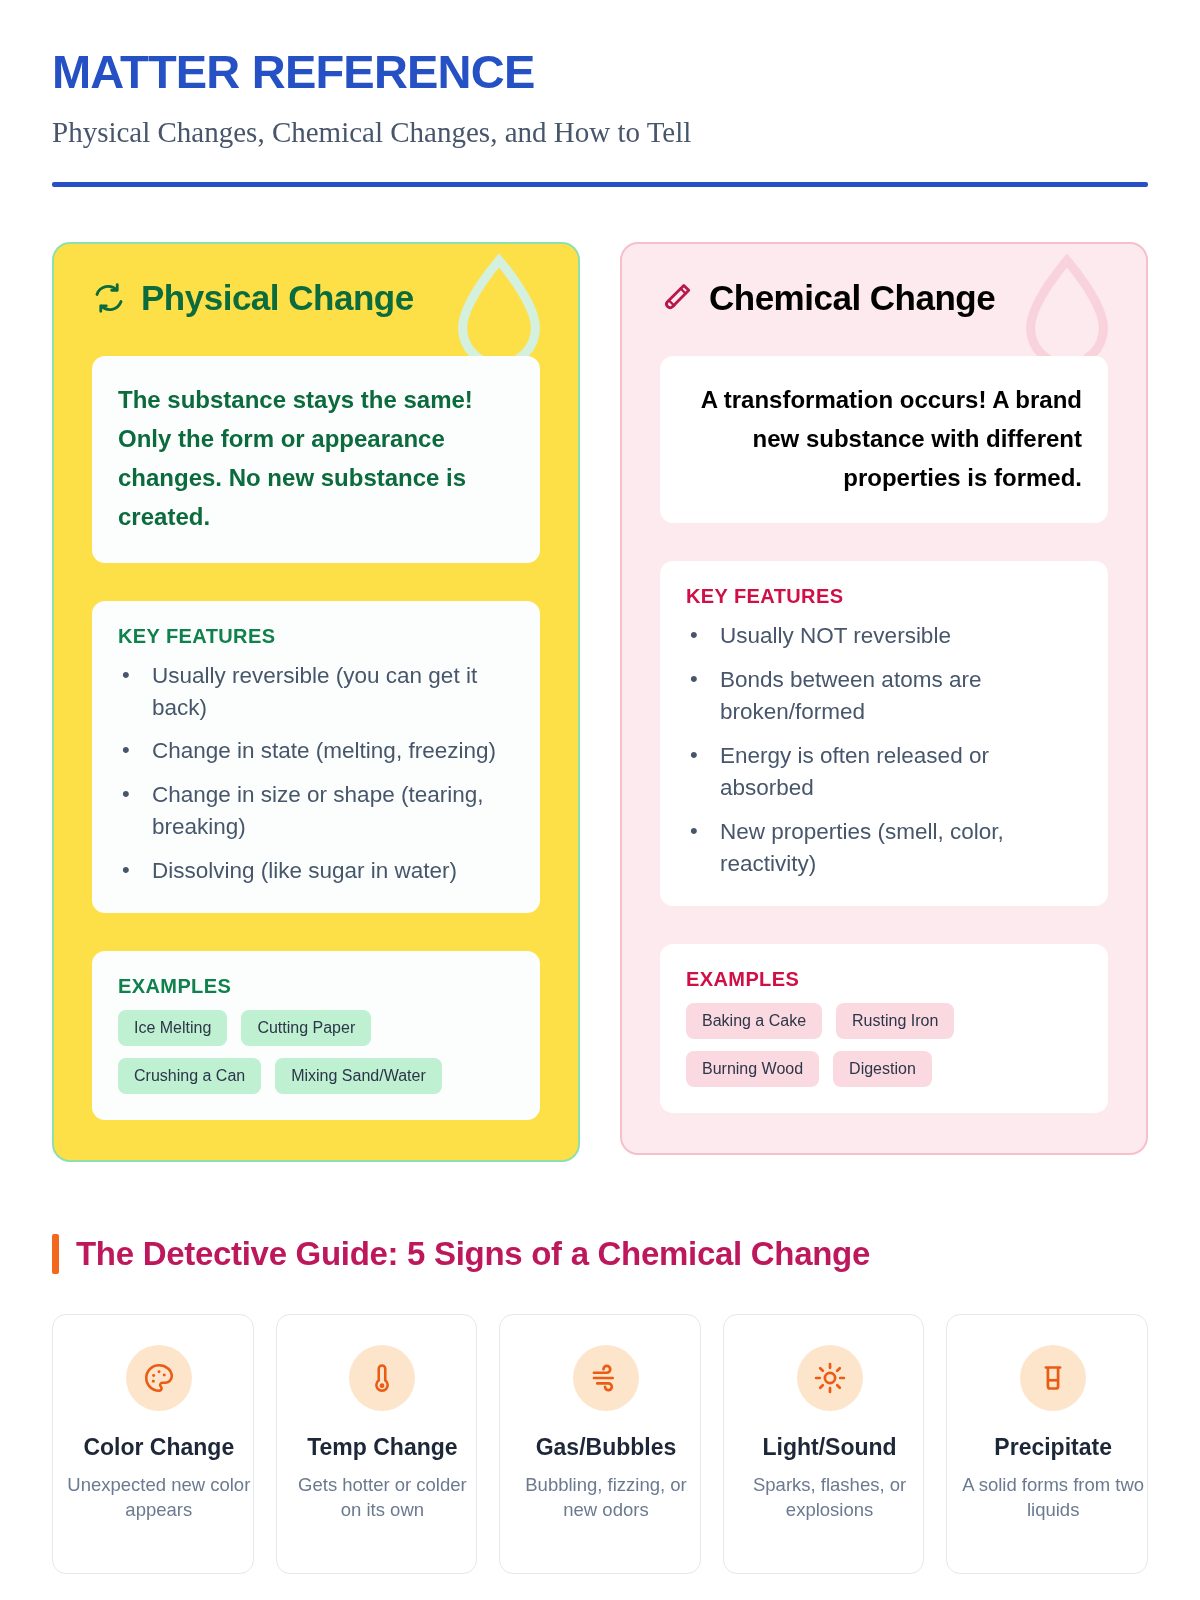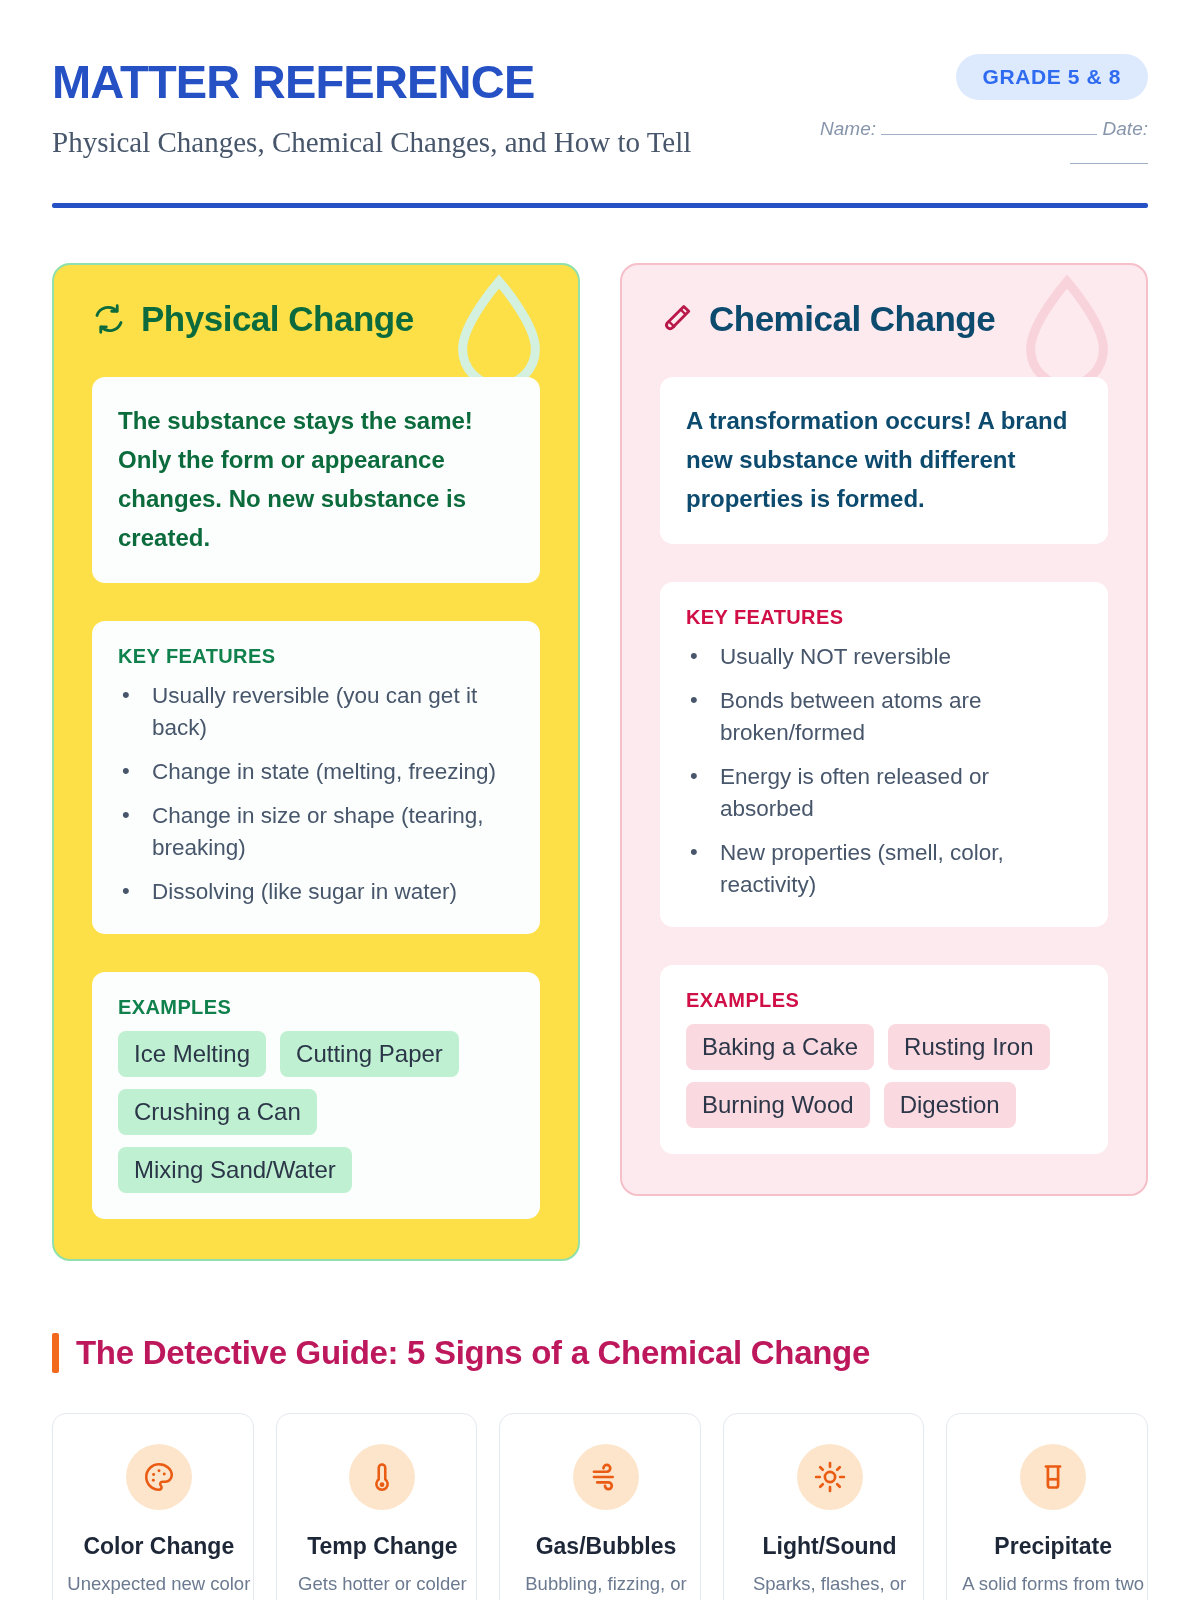--- a/index.html
+++ b/index.html
@@ -121,21 +121,21 @@
     position: relative;
     z-index: 2;
   }
   .card-head-icon { flex: none; display: block; }
   .card-head-title {
     font-size: 35px;
     font-weight: 800;
     letter-spacing: -0.5px;
   }
   .t-green { color: #0c6b3d; }
-  .t-red   { color: #0c4a6e; }
+  .t-red   { color: #000000; text-align: right; }
 
   .panel {
     margin-top: 38px;
     background: #fbfefc;
     border-radius: 13px;
     padding: 24px 26px 26px 26px;
     position: relative;
     z-index: 2;
   }
   .panel-white { background: #ffffff; }
@@ -173,21 +173,21 @@
     color: #47566b;
   }
 
   .chips {
     margin-top: 12px;
     display: flex;
     flex-wrap: wrap;
     gap: 12px 14px;
   }
   .chip {
-    font-size: 24px;
+    font-size: 16px;
     color: #2b3648;
     padding: 9px 16px;
     border-radius: 8px;
     white-space: nowrap;
   }
   .chip-green { background: #bff0d1; }
   .chip-red   { background: #fbd9e0; }
 
   
   .guide-section { margin-top: 72px; }
@@ -250,29 +250,20 @@
 </style>
 </head>
 <body>
 
 <div class="page">
 
   <div class="header">
     <div class="header-left">
       <div class="doc-title">MATTER REFERENCE</div>
       <div class="doc-subtitle">Physical Changes, Chemical Changes, and How to Tell</div>
-    </div>
-    <div class="header-right">
-      <div class="grade-badge">GRADE 5 &amp; 8</div>
-      <div class="name-date">
-        <span>Name:</span>
-        <span class="rule-line rule-name"></span>
-        <span>Date:</span>
-        <span class="rule-line rule-date"></span>
-      </div>
     </div>
   </div>
   <div class="header-divider"></div>
 
   <div class="compare-row">
 
     <div class="big-card card-physical">
       <svg class="watermark" viewBox="0 0 100 100">
         <path d="M50 8 C50 8 22 40 22 60 a28 28 0 0 0 56 0 C78 40 50 8 50 8 Z" fill="none" stroke="#d4f0de" stroke-width="7" stroke-linecap="round"></path>
       </svg>

